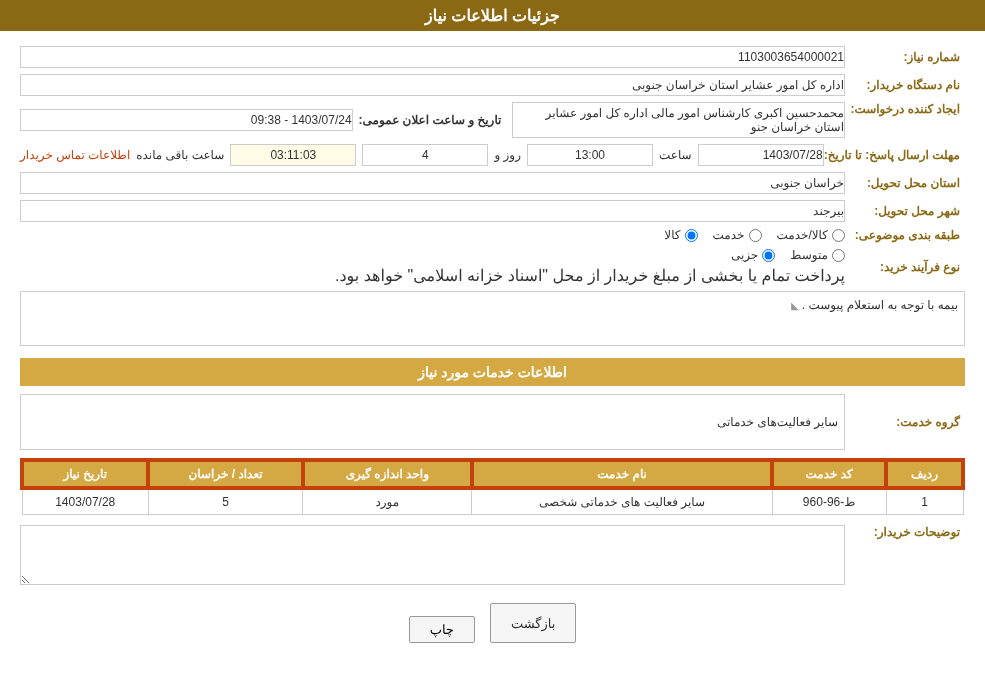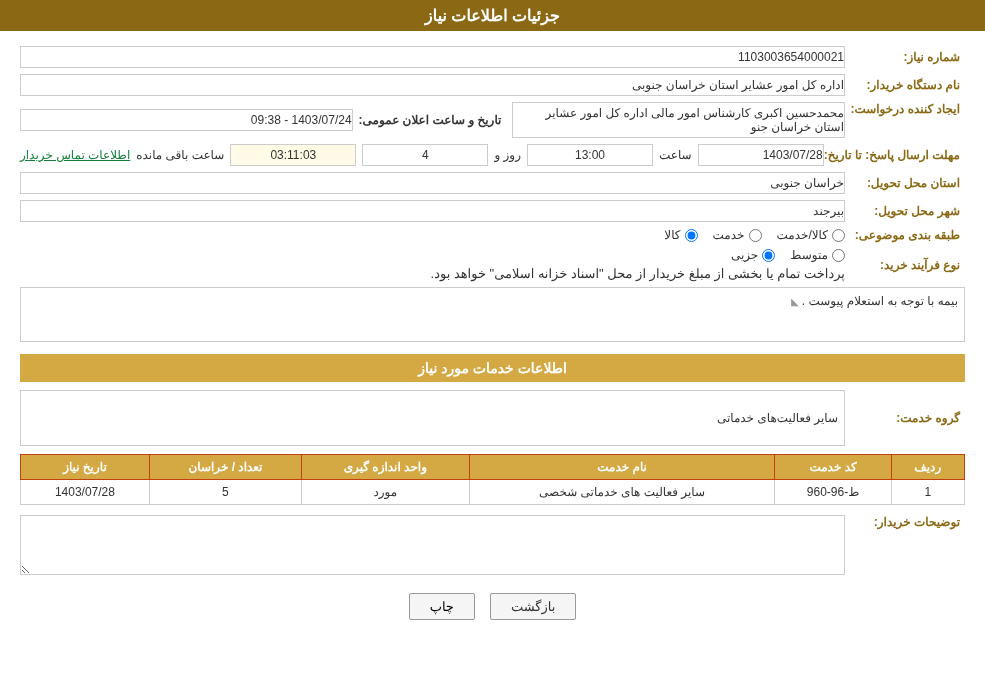--- a/index.html
+++ b/index.html
@@ -64,22 +64,21 @@
       align-items: center;
       gap: 6px;
       flex: 1;
     }
     .inline-label {
       color: #333;
       white-space: nowrap;
       font-size: 12px;
     }
     .blue-link {
-      color: #15803d;
-      text-decoration: underline;
+      color: #c2410c;
       cursor: pointer;
       font-size: 12px;
     }
     .radio-group {
       display: flex;
       gap: 15px;
       align-items: center;
     }
     .radio-item {
       display: flex;
@@ -100,21 +99,21 @@
       width: 100%;
       border-collapse: collapse;
       margin-top: 8px;
     }
     .services-table th {
       background: #d4a843;
       color: #fff;
       padding: 5px 8px;
       text-align: center;
       font-size: 12px;
-      border: 1px solid #c2410c;
+      border: 4px solid #c2410c;
     }
     .services-table td {
       border: 1px solid #ccc;
       padding: 5px 8px;
       text-align: center;
       font-size: 12px;
       background: #fff;
     }
     .buttons-row {
       display: flex;
@@ -127,20 +126,21 @@
       padding: 5px 20px;
       border: 1px solid #999;
       background: #f5f5f5;
       cursor: pointer;
       font-size: 13px;
       font-family: Tahoma, Arial, sans-serif;
       border-radius: 2px;
     }
     .btn-print {
       background: #f5f5f5;
+      margin-top: 13px;
     }
     .btn-back {
       background: #f5f5f5;
       color: #333;
       text-align: right;
     }
     .textarea-box {
       width: 100%;
       min-height: 60px;
       border: 1px solid #ccc;
@@ -256,21 +256,21 @@
         <div class="radio-group" style="margin-bottom:4px;">
           <div class="radio-item">
             <input type="radio" name="process" style="">
             <span>متوسط</span>
           </div>
           <div class="radio-item">
             <input type="radio" name="process" checked="" style="">
             <span>جزیی</span>
           </div>
         </div>
-        <div style="font-size:13px; color:#333;">پرداخت تمام یا بخشی از مبلغ خریدار از محل "اسناد خزانه اسلامی" خواهد بود.</div>
+        <div style="font-size:16px; color:#333;">پرداخت تمام یا بخشی از مبلغ خریدار از محل "اسناد خزانه اسلامی" خواهد بود.</div>
       </div>
     </div>
 
     <div class="info-row">
       <div class="description-box">
         <span>بیمه با توجه به استعلام پیوست .</span>
         <span class="resize-handle">◢</span>
       </div>
     </div>
 

